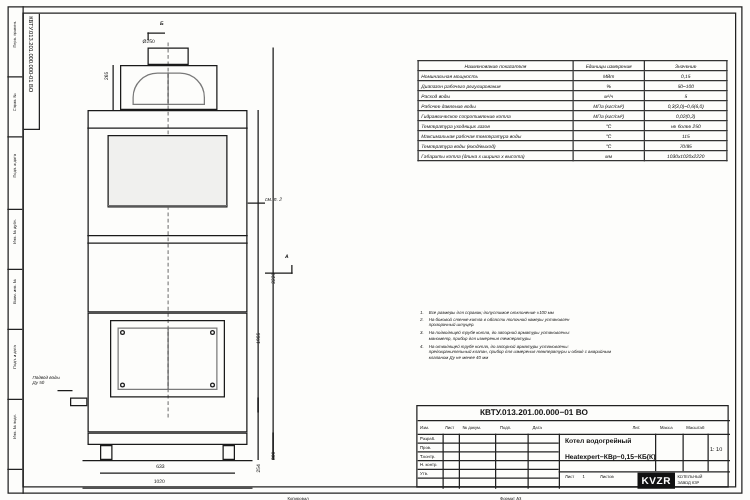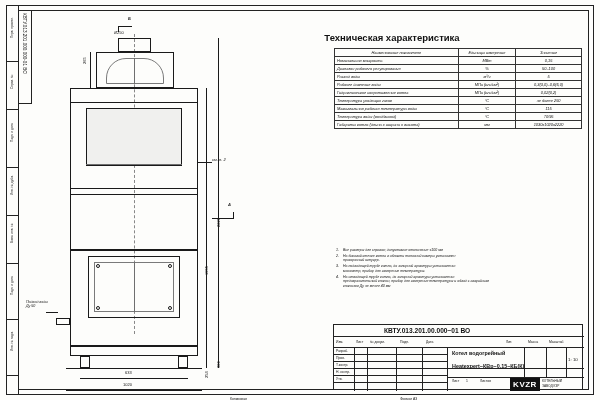--- a/index.html
+++ b/index.html
@@ -153,21 +153,20 @@
     <div class="dim" style="left:174px;top:366px;transform:rotate(-90deg);transform-origin:left top;">254</div>
     <div class="ln" style="left:188px;top:334px;width:0.7px;height:22px;"></div>
     <div class="dim" style="left:186px;top:356px;transform:rotate(-90deg);transform-origin:left top;">300</div>
 
     <div class="ln" style="left:50px;top:366px;width:108px;height:0.7px;"></div>
     <div class="dim" style="left:95px;top:358px;">633</div>
     <div class="ln" style="left:36px;top:378px;width:136px;height:0.7px;"></div>
     <div class="dim" style="left:93px;top:370px;">1020</div>
   </div>
 
-  <div class="tc-title" style="left:392px;top:32px;transform:translateX(-50%);">Техническая характеристика</div>
 
   <table class="tc" style="left:334px;top:48px;width:248px;">
     <thead>
       <tr>
         <th style="width:128px;">Наименование показателя</th>
         <th style="width:56px;">Единицы измерения</th>
         <th style="width:64px;">Значение</th>
       </tr>
     </thead>
     <tbody>

